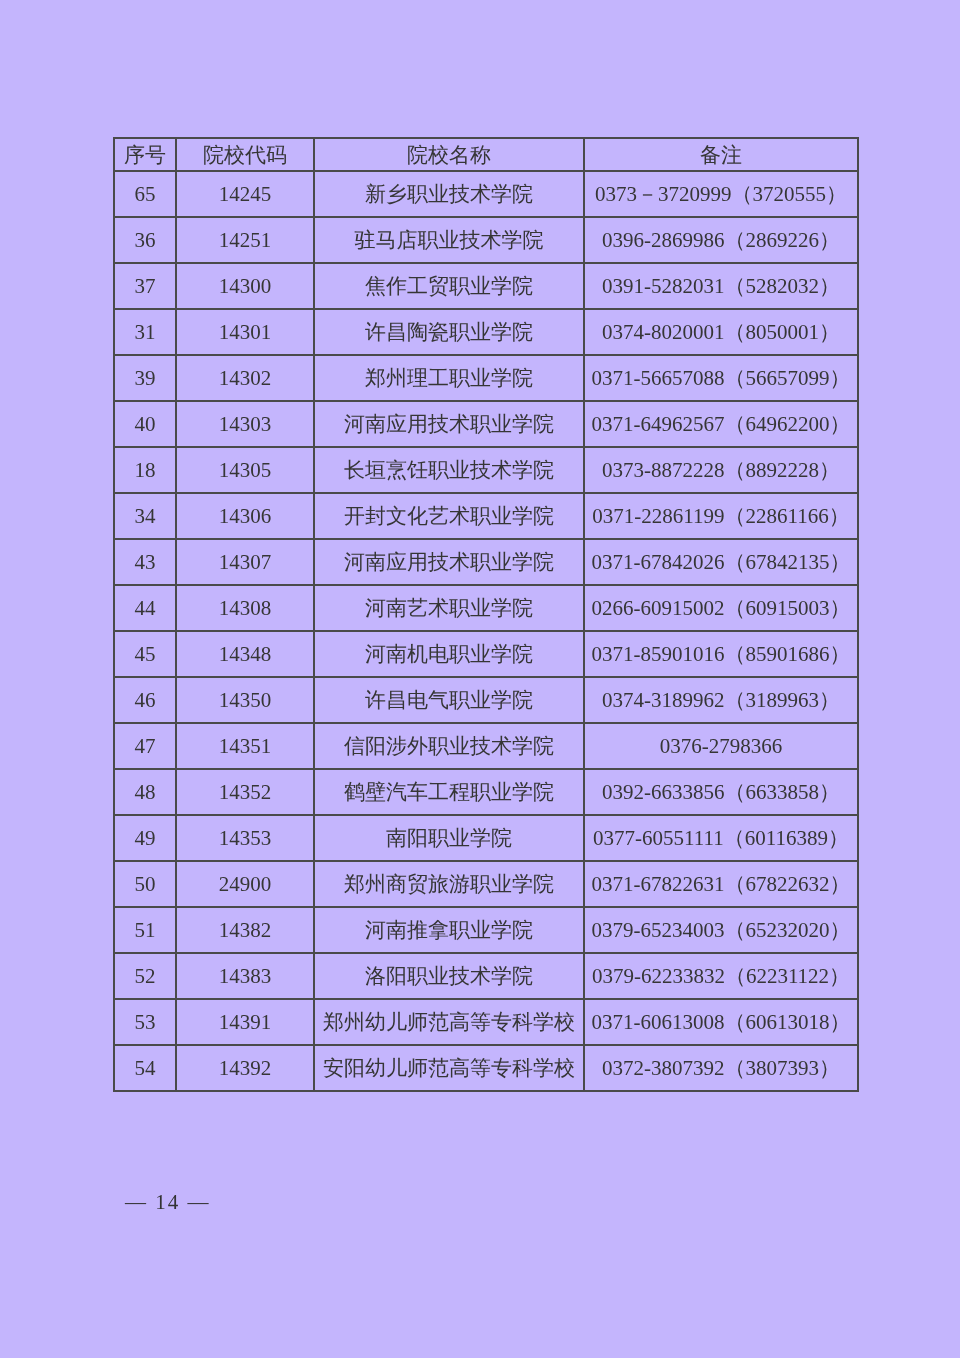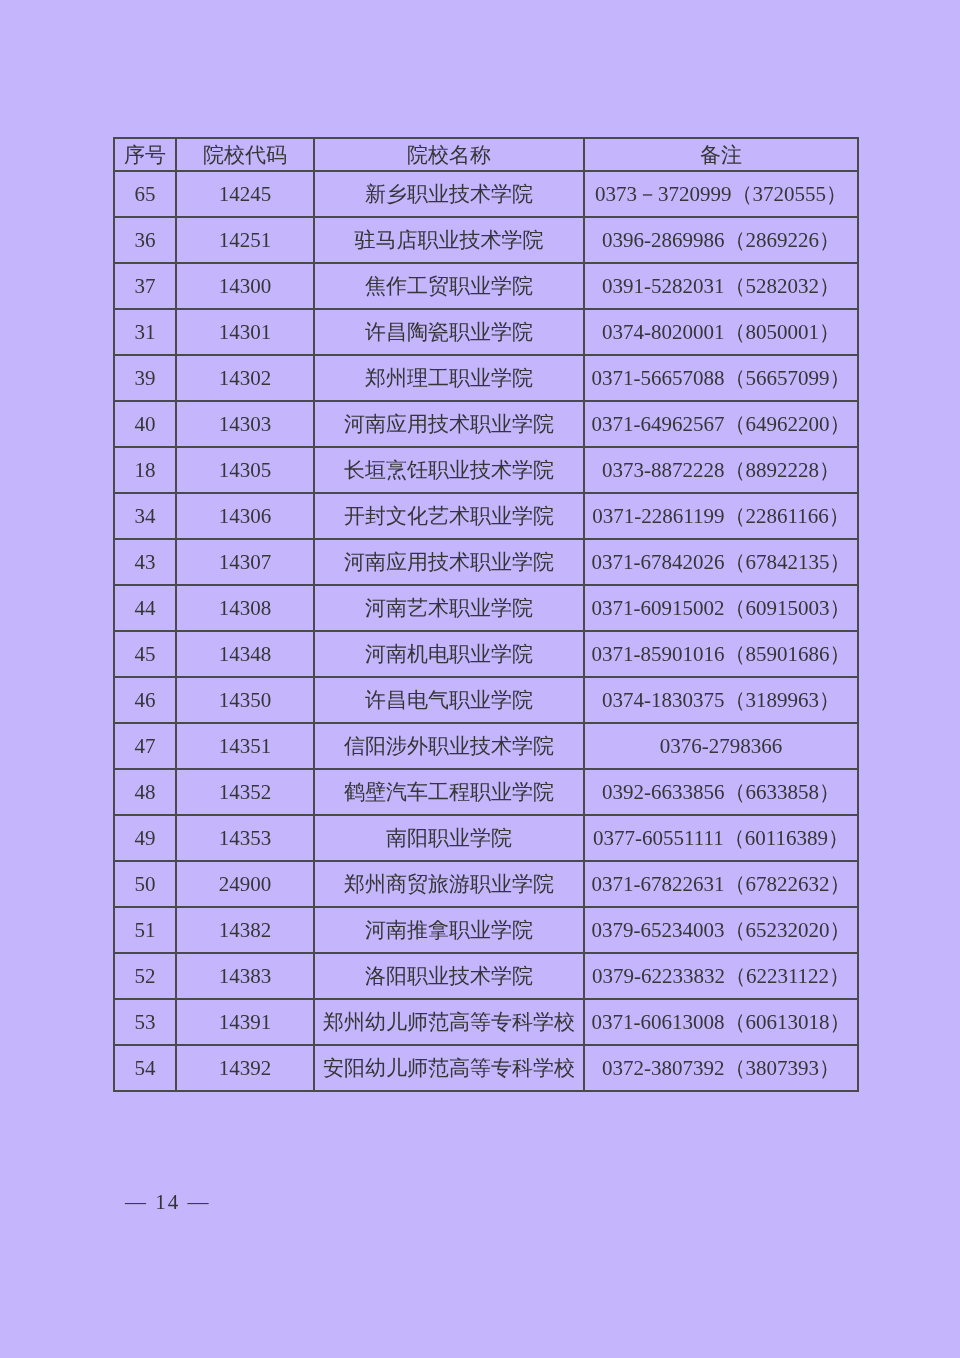--- a/index.html
+++ b/index.html
@@ -130,33 +130,33 @@
         <tr>
           <td class="col-no">43</td>
           <td class="col-code">14307</td>
           <td class="col-name">河南应用技术职业学院</td>
           <td class="col-note">0371-67842026（67842135）</td>
         </tr>
         <tr>
           <td class="col-no">44</td>
           <td class="col-code">14308</td>
           <td class="col-name">河南艺术职业学院</td>
-          <td class="col-note">0371-60915002（60915003）</td>
+          <td class="col-note">0266-60915002（60915003）</td>
         </tr>
         <tr>
           <td class="col-no">45</td>
           <td class="col-code">14348</td>
           <td class="col-name">河南机电职业学院</td>
           <td class="col-note">0371-85901016（85901686）</td>
         </tr>
         <tr>
           <td class="col-no">46</td>
           <td class="col-code">14350</td>
           <td class="col-name">许昌电气职业学院</td>
-          <td class="col-note">0374-1830375（3189963）</td>
+          <td class="col-note">0374-3189962（3189963）</td>
         </tr>
         <tr>
           <td class="col-no">47</td>
           <td class="col-code">14351</td>
           <td class="col-name">信阳涉外职业技术学院</td>
           <td class="col-note">0376-2798366</td>
         </tr>
         <tr>
           <td class="col-no">48</td>
           <td class="col-code">14352</td>

